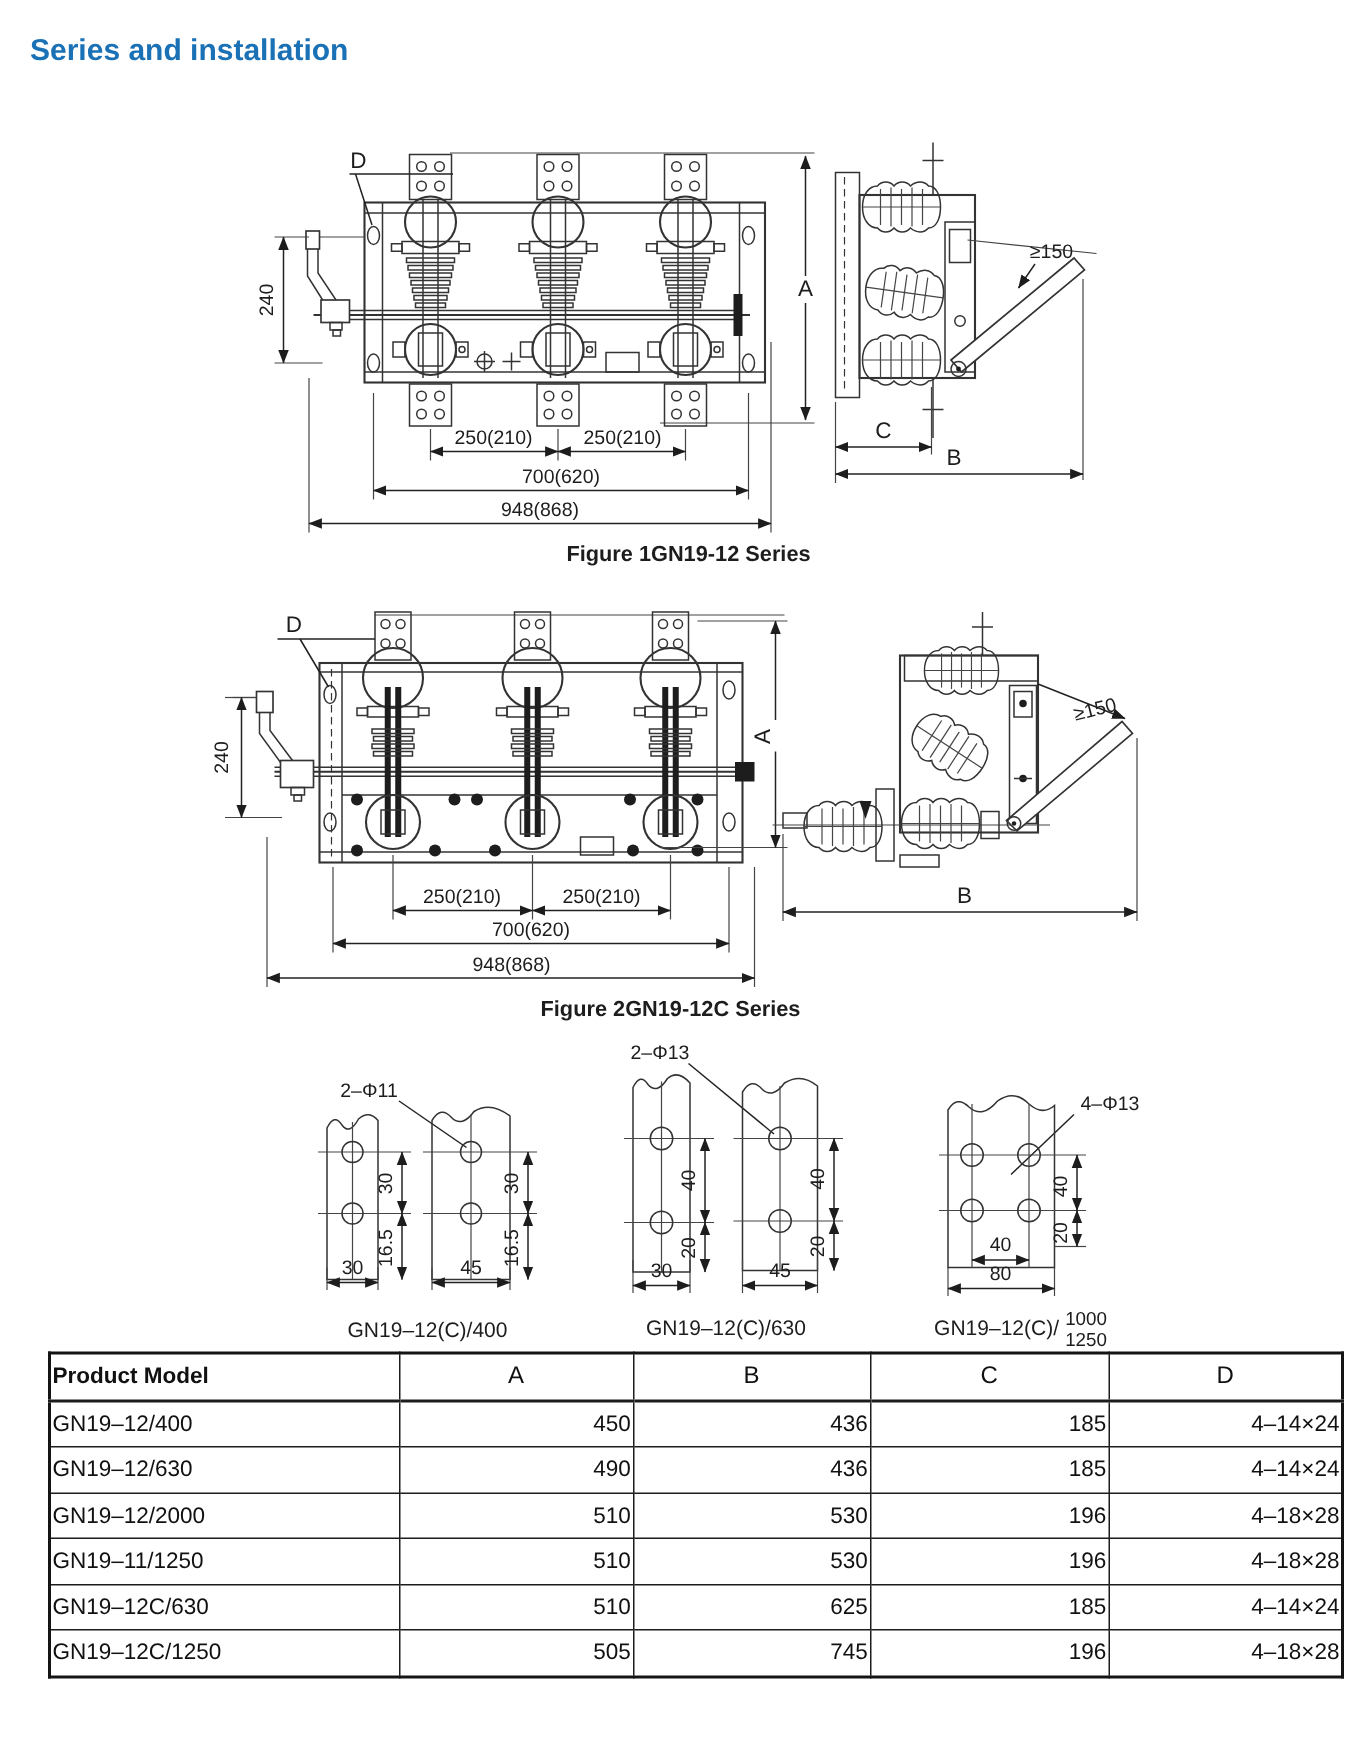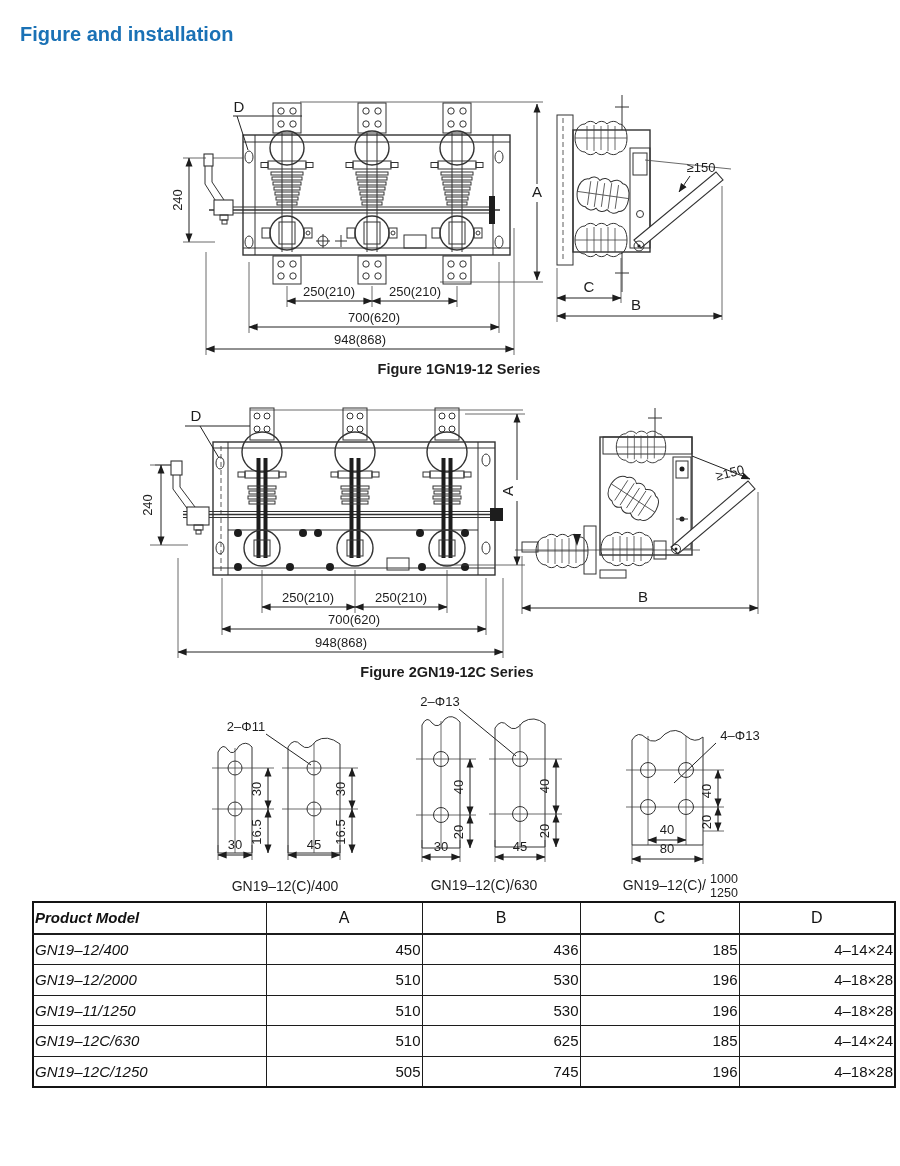--- a/index.html
+++ b/index.html
@@ -17,30 +17,30 @@
   .thin{stroke:#444;fill:none;stroke-width:0.8;}
   .dimln{stroke:#222;fill:none;stroke-width:1;}
   .blk{fill:#1d1d1d;stroke:none;}
   .wfill{fill:#ffffff;stroke:#333;stroke-width:1.1;}
   .dash{stroke:#333;fill:none;stroke-width:0.8;stroke-dasharray:5 3;}
   
   .spec-table{position:absolute;left:32px;top:901px;}
   .spec-table table{border-collapse:collapse;table-layout:fixed;width:864px;border:2.4px solid #141414;}
   .spec-table th,.spec-table td{border:1.5px solid #1c1c1c;height:27.5px;font-size:15px;color:#111;}
   .spec-table th{border-bottom-width:2px;}
-  .spec-table .model{text-align:left;font-style:italic;}
+  .spec-table .model{text-align:left;}
   .spec-table th.model{font-weight:bold;}
   .spec-table th.letter{font-weight:normal;font-size:16px;text-align:center;}
   .spec-table td{text-align:right;font-weight:normal;}
 </style>
 </head>
 <body>
 
 <div class="page-title">
-  <span>Figure and installation</span>
+  <span>Series and installation</span>
 </div>
 
 <svg style="position:absolute;left:0;top:0;" width="900" height="900" viewBox="0 0 900 900">
   <defs>
     <marker id="ar" markerUnits="userSpaceOnUse" markerWidth="9" markerHeight="9" refX="8.6" refY="4.5" orient="auto-start-reverse">
       <path d="M0,1 L9,4.5 L0,8 Z" fill="#1d1d1d"></path>
     </marker>
 
     <g id="poleF1">
       <rect class="ln" x="-14" y="103" width="28" height="30"></rect>
@@ -474,20 +474,27 @@
       <th class="letter">D</th>
     </tr>
     <tr>
       <td class="model">GN19–12/400</td>
       <td>450</td>
       <td>436</td>
       <td>185</td>
       <td>4–14×24</td>
     </tr>
     <tr>
+      <td class="model">GN19–12/630</td>
+      <td>490</td>
+      <td>436</td>
+      <td>185</td>
+      <td>4–14×24</td>
+    </tr>
+    <tr>
       <td class="model">GN19–12/2000</td>
       <td>510</td>
       <td>530</td>
       <td>196</td>
       <td>4–18×28</td>
     </tr>
     <tr>
       <td class="model">GN19–11/1250</td>
       <td>510</td>
       <td>530</td>

